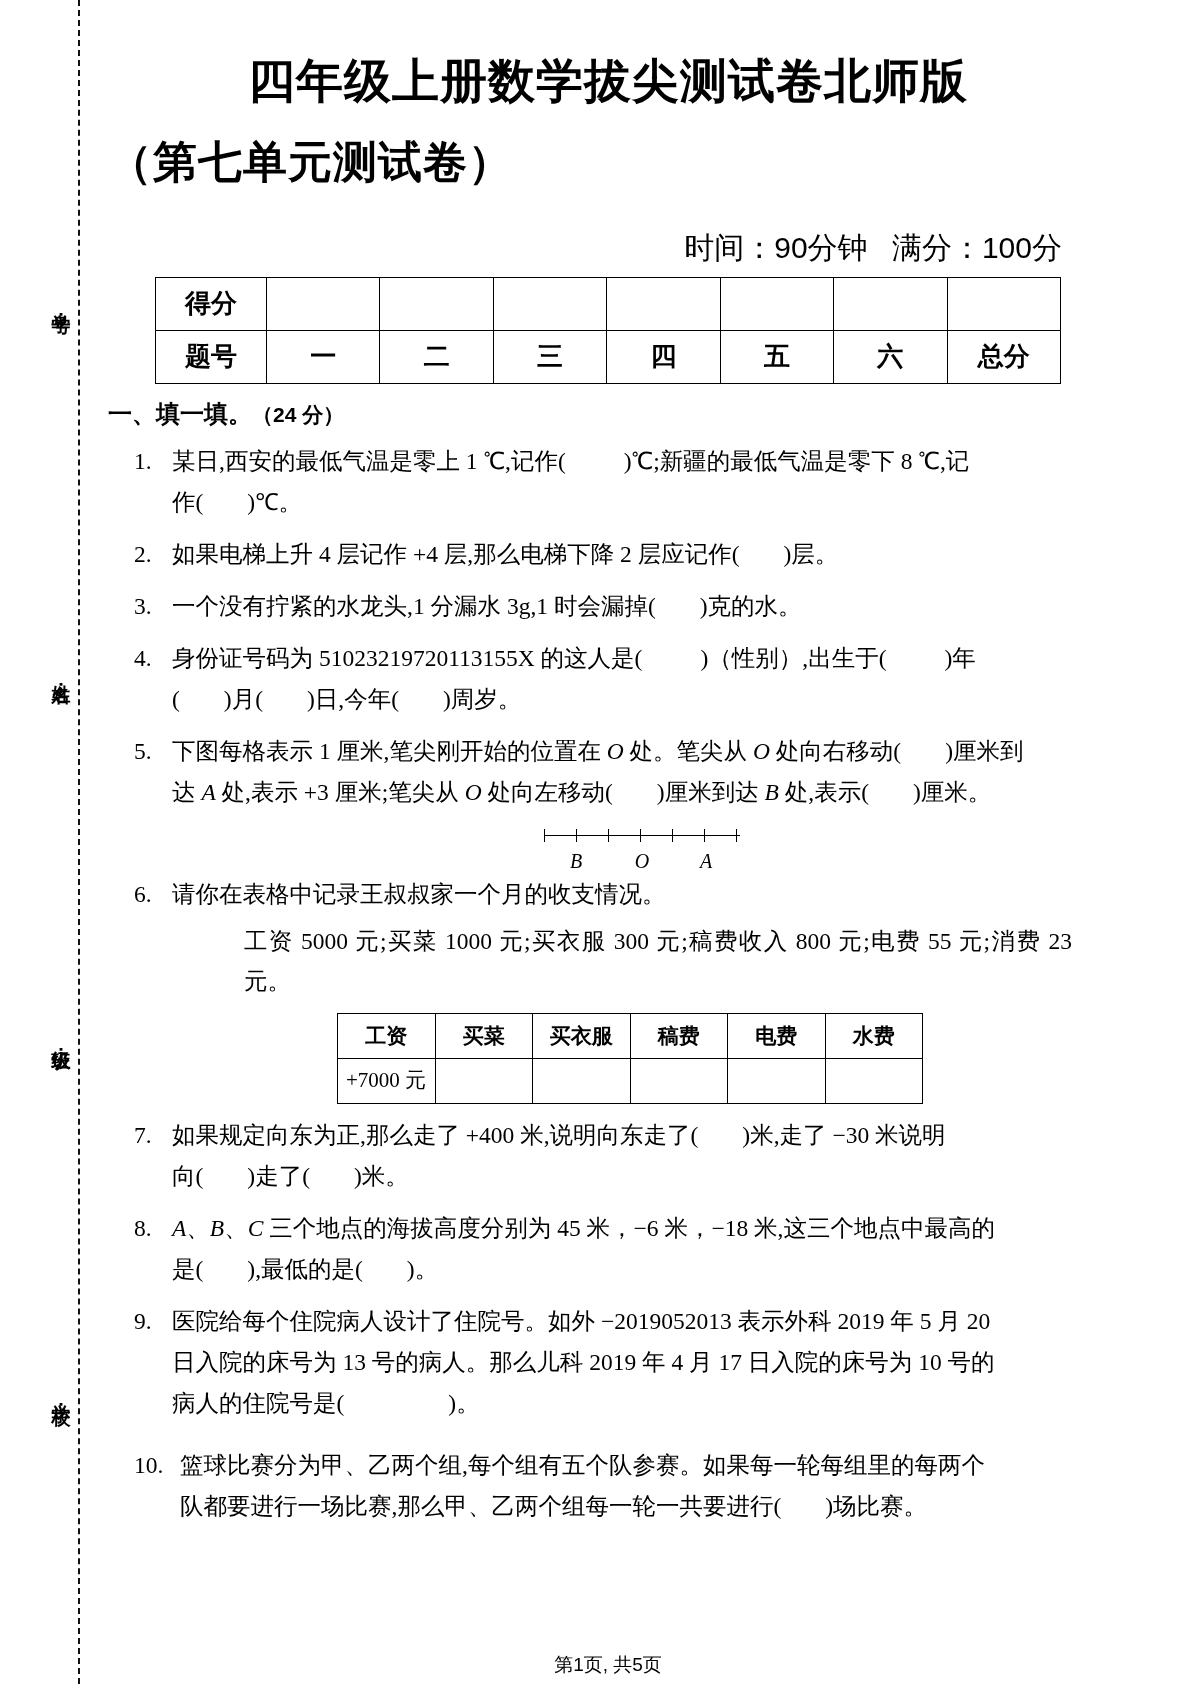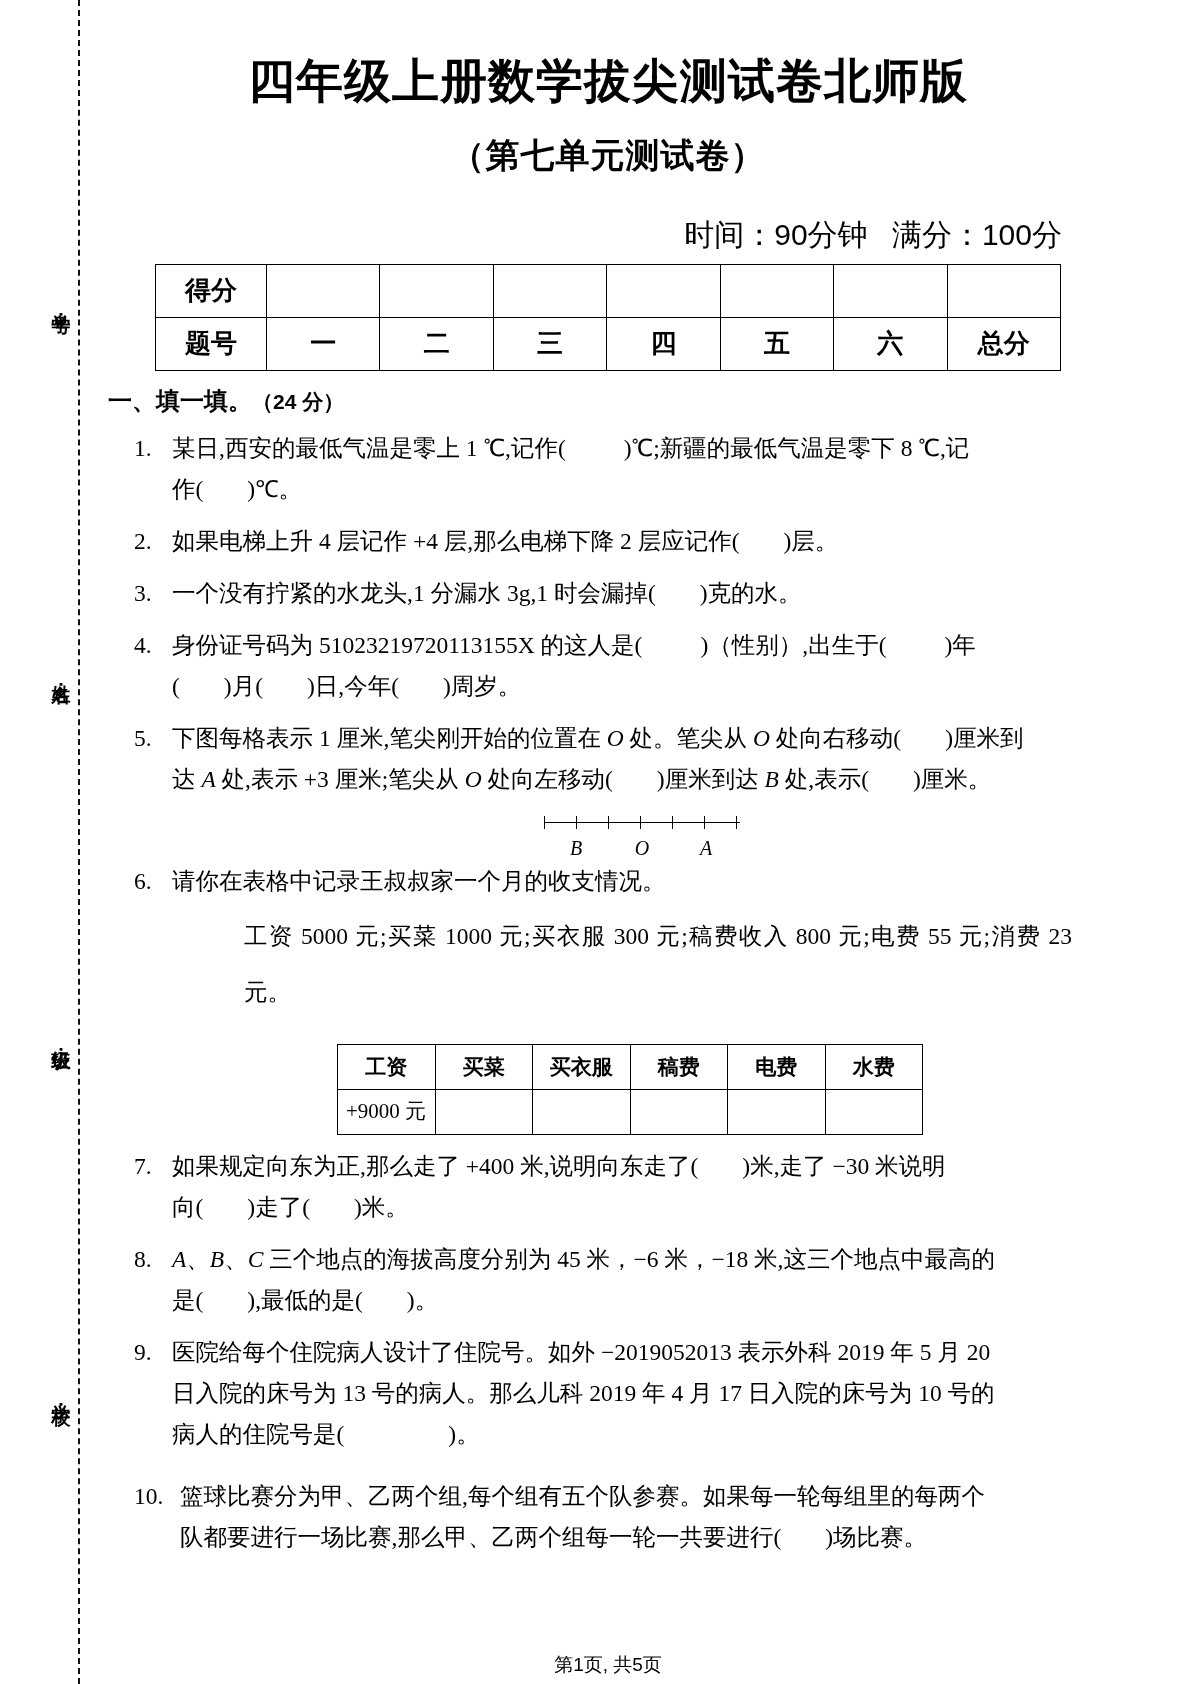--- a/index.html
+++ b/index.html
@@ -64,24 +64,24 @@
     margin: 36px 0 0 0;
     text-align: center;
     font-family: "Liberation Sans", sans-serif;
     font-weight: bold;
     font-size: 47px;
     line-height: 1.25;
     letter-spacing: 1px;
   }
   .title-sub {
     margin: 22px 0 0 0;
-    text-align: center;
-    font-family: "Liberation Sans", sans-serif;
-    font-weight: bold;
-    font-size: 34px;
+    text-align: left;
+    font-family: "Liberation Sans", sans-serif;
+    font-weight: bold;
+    font-size: 44px;
     letter-spacing: 1px;
   }
 
   
   .exam-meta {
     margin: 36px 46px 6px 0;
     text-align: right;
     font-size: 30px;
     font-family: "Liberation Sans", sans-serif;
   }
@@ -146,21 +146,21 @@
   .blank-md { display: inline-block; width: 58px; }
   .blank-lg { display: inline-block; width: 104px; }
   .it { font-style: italic; }
   .sub-line {
     display: block;
     text-indent: 0;
   }
   .q-note {
     margin: 6px 0 0 72px;
     font-size: 23.5px;
-    line-height: 56px;
+    line-height: 40px;
   }
 
   
   .numline-wrap {
     position: relative;
     height: 46px;
     margin: 4px 0 0 0;
   }
   .numline {
     position: absolute;
@@ -197,21 +197,20 @@
   .budget-wrap {
     margin: 12px 0 2px 0;
     display: flex;
     justify-content: center;
   }
   .budget-table {
     border-collapse: collapse;
     table-layout: fixed;
     width: 586px;
     margin-left: 16px;
-    margin-top: 12px;
   }
   .budget-table th, .budget-table td {
     border: 1.4px solid #000;
     height: 42px;
     text-align: center;
     vertical-align: middle;
     font-family: "Liberation Sans", sans-serif;
     font-weight: bold;
     font-size: 21px;
   }
@@ -341,21 +340,21 @@
           <tbody>
               <tr>
             <th>工资</th>
             <th>买菜</th>
             <th>买衣服</th>
             <th>稿费</th>
             <th>电费</th>
             <th>水费</th>
           </tr>
           <tr>
-            <td class="val">+9000 元</td>
+            <td class="val">+7000 元</td>
             <td class="val"></td>
             <td class="val"></td>
             <td class="val"></td>
             <td class="val"></td>
             <td class="val"></td>
           </tr>
         </tbody>
           </table>
       </div>
     </li>

